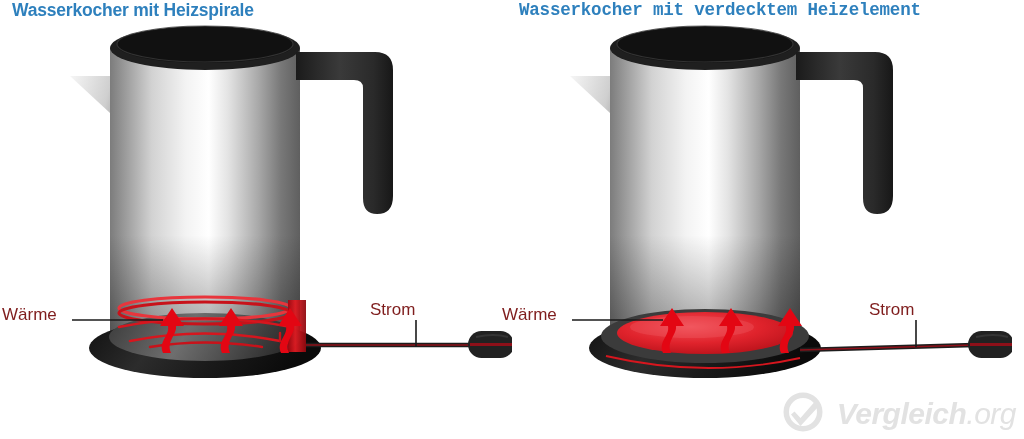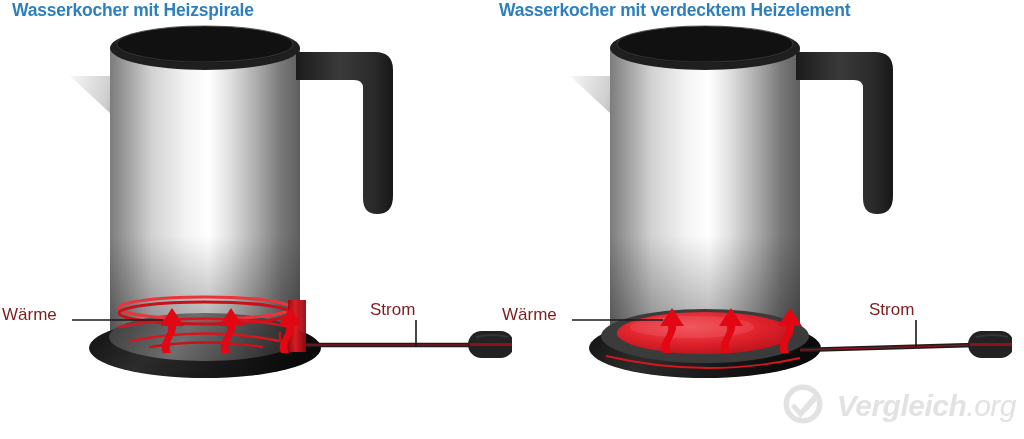--- a/index.html
+++ b/index.html
@@ -10,21 +10,21 @@
   }
   .stage{position:absolute;inset:0;}
 
   
   .title{
     position:absolute;top:0px;
     font-size:17.5px;font-weight:bold;letter-spacing:-0.2px;
     color:#2e80bd;white-space:nowrap;line-height:20px;
   }
   #title-left{left:12px;}
-  #title-right{left:499px;}
+  #title-right{left:519px;font-family:Liberation Mono, monospace;}
 
   
   .panel{position:absolute;top:0;width:512px;height:439px;}
   #panel-left{left:0;padding-left:28px;}
   #panel-right{left:500px;}
 
   
   .kettle{position:absolute;left:0;top:0;width:512px;height:439px;}
   .kettle svg{display:block;}
 
@@ -33,21 +33,21 @@
     position:absolute;font-size:17px;color:#7f1d1d;white-space:nowrap;
     line-height:20px;
   }
   #label-waerme-left{left:2px;top:305px;}
   #label-strom-left{left:370px;top:300px;}
   #label-waerme-right{left:502px;top:305px;}
   #label-strom-right{left:869px;top:300px;}
 
   
   #watermark{
-    position:absolute;right:8px;bottom:8px;
+    position:absolute;right:8px;bottom:0;
     display:flex;align-items:center;gap:11px;
     opacity:1;pointer-events:none;
   }
   #watermark .wm-text{
     font-size:30px;font-weight:bold;font-style:italic;color:#e2e2e2;
     letter-spacing:-0.5px;line-height:32px;
   }
   #watermark .wm-text .org{font-weight:normal;}
 </style>
 </head>

